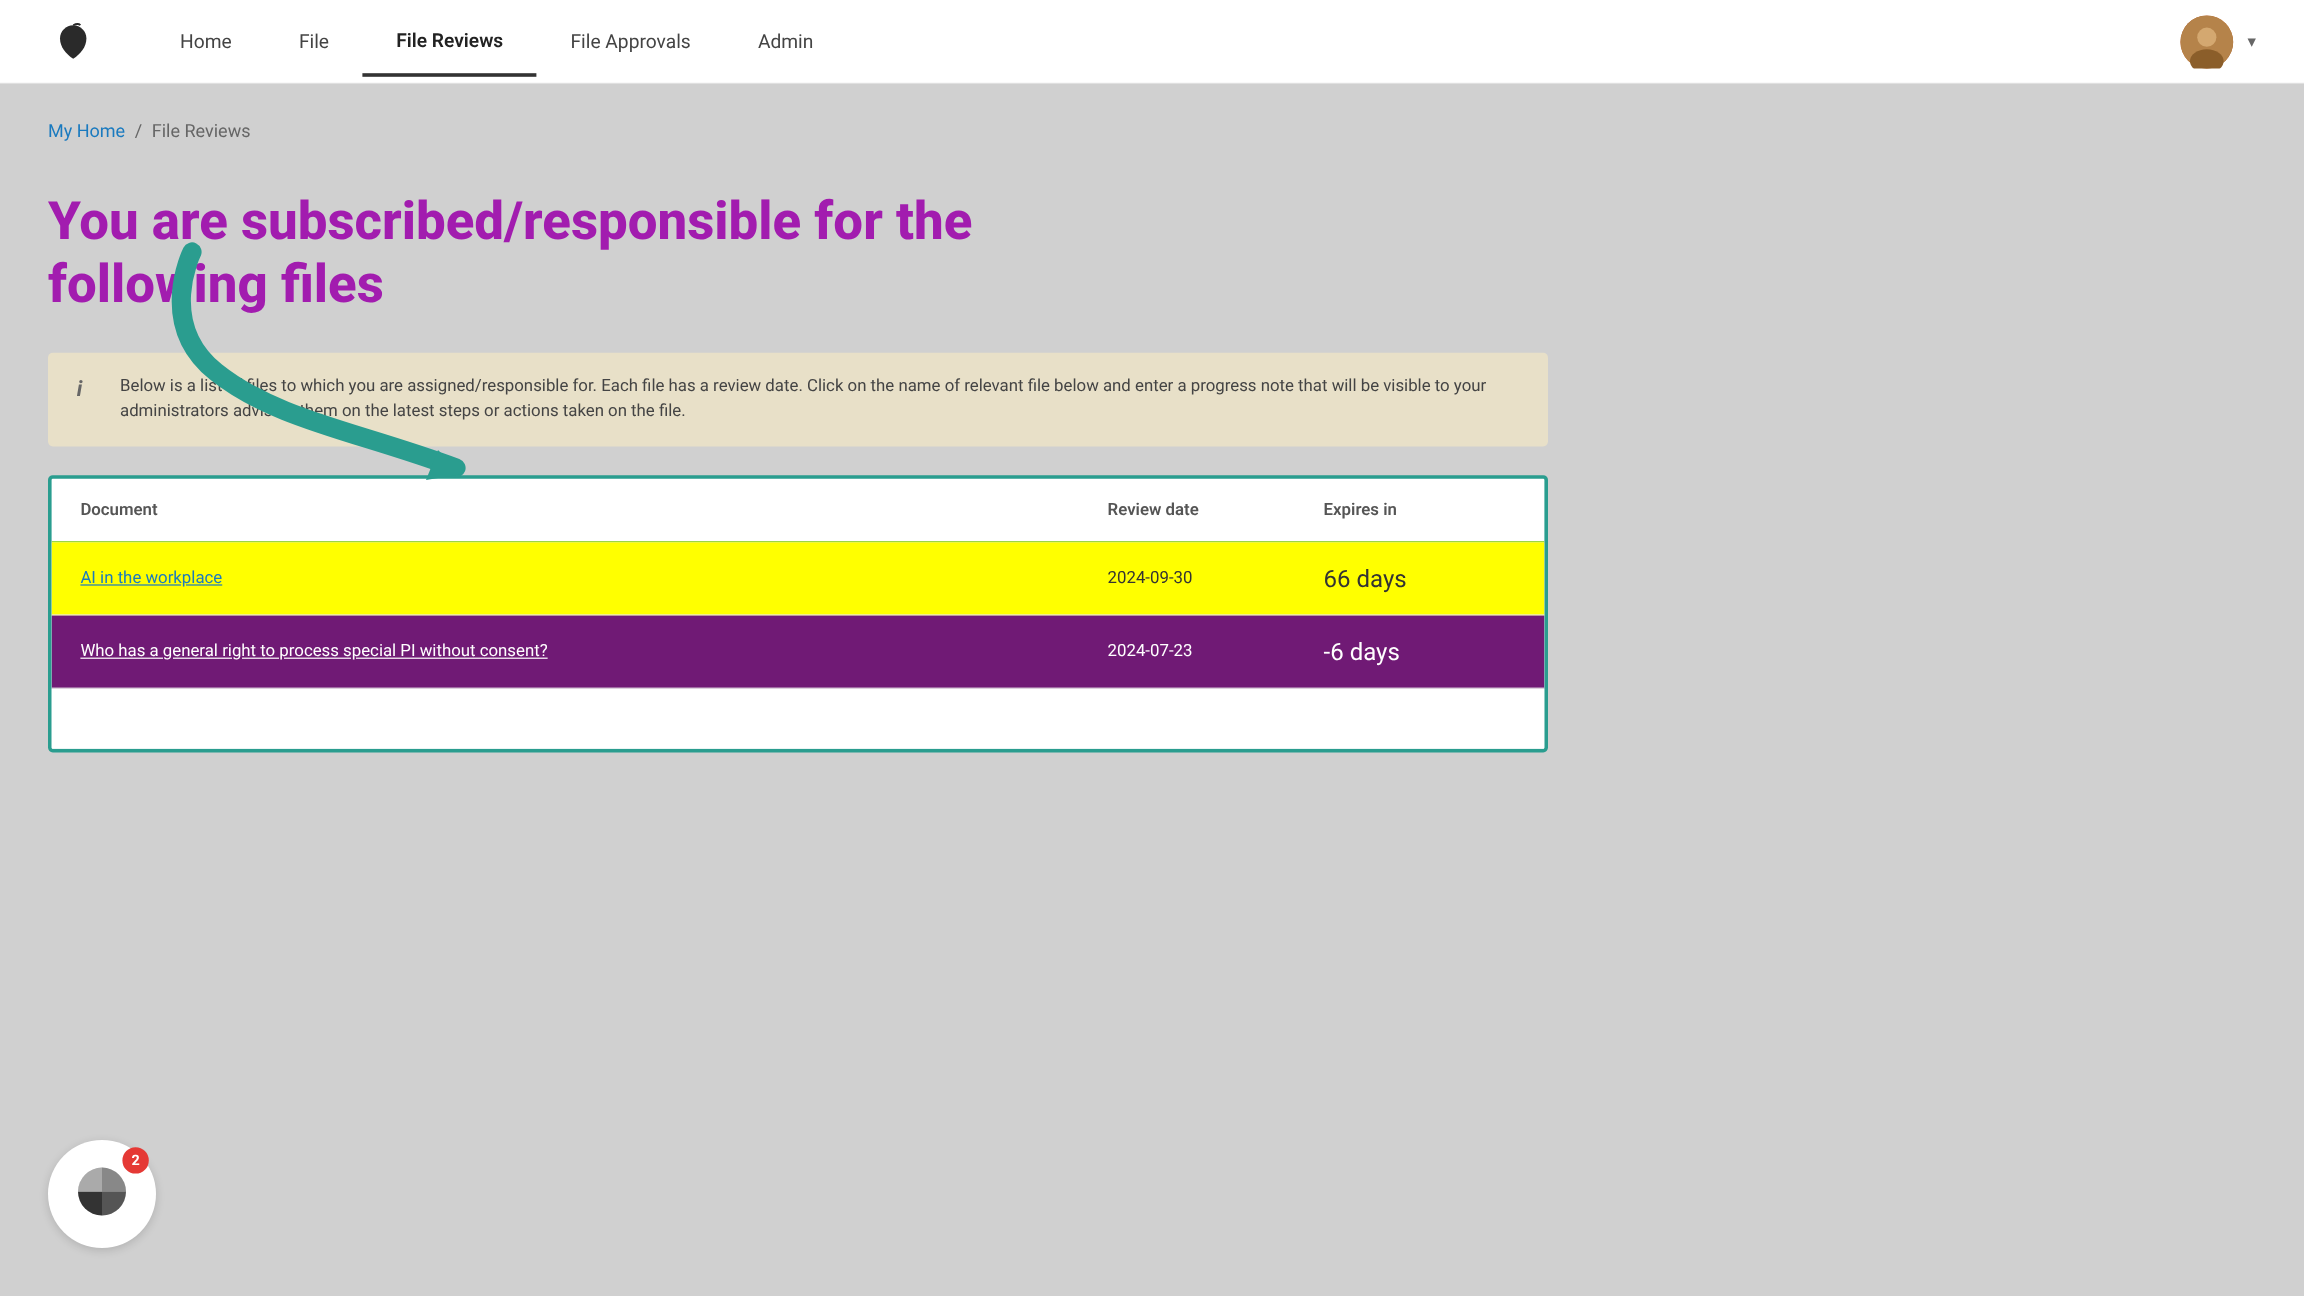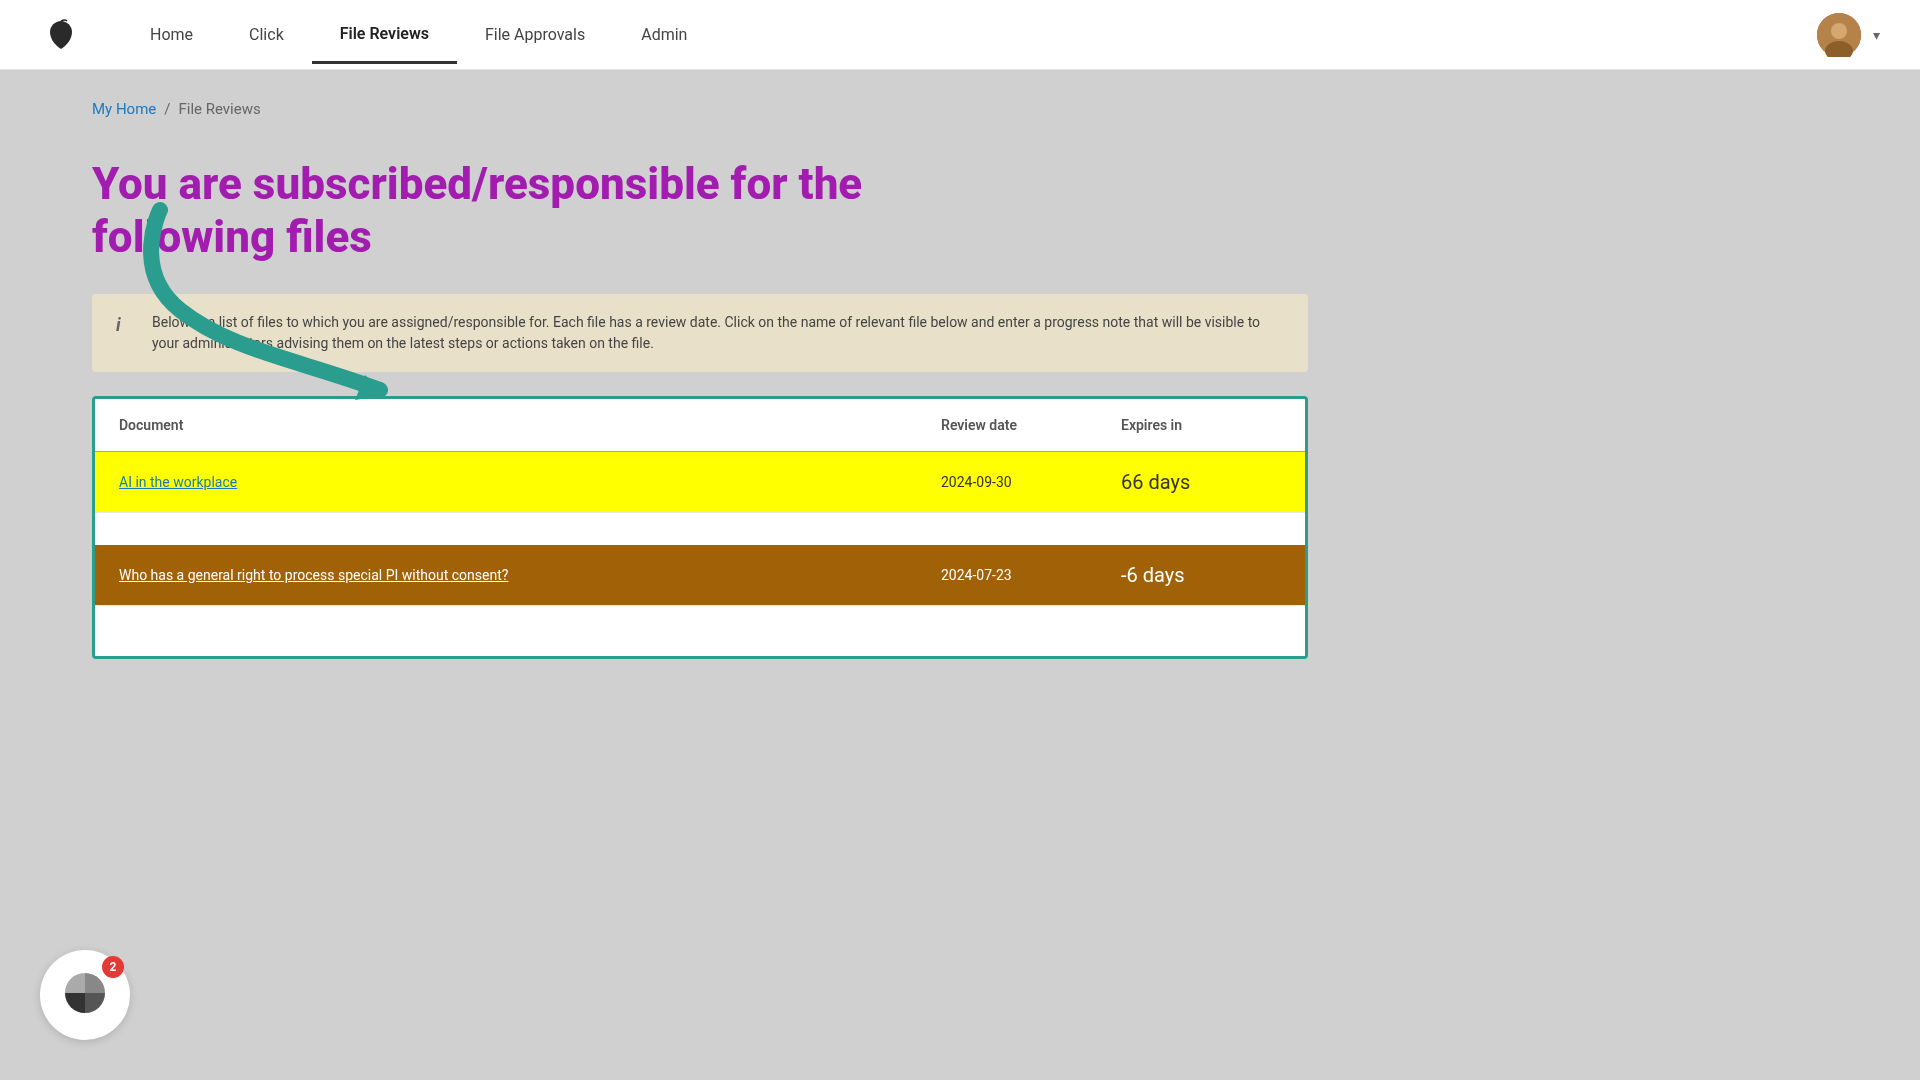--- a/index.html
+++ b/index.html
@@ -76,21 +76,21 @@
     }
     .chevron-down {
       color: #666;
       font-size: 14px;
       cursor: pointer;
       margin-left: 4px;
     }
 
     
     .page-content {
-      padding: 30px 92px;
+      padding: 30px 40px;
       max-width: 1400px;
     }
 
     
     .breadcrumb {
       display: flex;
       align-items: center;
       gap: 8px;
       margin-bottom: 40px;
       font-size: 15px;
@@ -166,22 +166,21 @@
       display: grid;
       grid-template-columns: 1fr 180px 160px;
       padding: 18px 24px;
       border-bottom: 1px solid #e8e8e8;
       align-items: center;
     }
     .table-row.yellow {
       background: #ffff00;
     }
     .table-row.red {
-      background: #a16207;
-      margin-top: 32px;
+      background: #701a75;
     }
     .table-row-last {
       padding: 18px 24px;
       min-height: 50px;
       background: #fff;
     }
     .doc-link {
       font-size: 14px;
       color: #1a7abf;
       text-decoration: underline;
@@ -254,21 +253,21 @@
 
 <nav class="navbar">
   <div class="navbar-logo">
     <svg viewBox="0 0 36 36" fill="none" xmlns="http://www.w3.org/2000/svg">
       <path d="M18 4 C12 4 7 9 7 15 C7 22 12 28 18 32 C24 28 29 22 29 15 C29 9 24 4 18 4Z" fill="#2a2a2a"></path>
       <path d="M18 4 C18 4 22 2 24 4" stroke="#2a2a2a" stroke-width="1.5" fill="none"></path>
     </svg>
   </div>
   <div class="nav-links">
     <a class="nav-link">Home</a>
-    <a class="nav-link">Click</a>
+    <a class="nav-link">File</a>
     <a class="nav-link active">File Reviews</a>
     <a class="nav-link">File Approvals</a>
     <a class="nav-link">Admin</a>
   </div>
   <div class="navbar-right">
     <div class="avatar-img">
       <svg viewBox="0 0 44 44" width="44" height="44" xmlns="http://www.w3.org/2000/svg">
         <circle cx="22" cy="22" r="22" fill="#b5834a"></circle>
         <circle cx="22" cy="18" r="8" fill="#d4a870"></circle>
         <ellipse cx="22" cy="38" rx="14" ry="10" fill="#8b5e2a"></ellipse>

